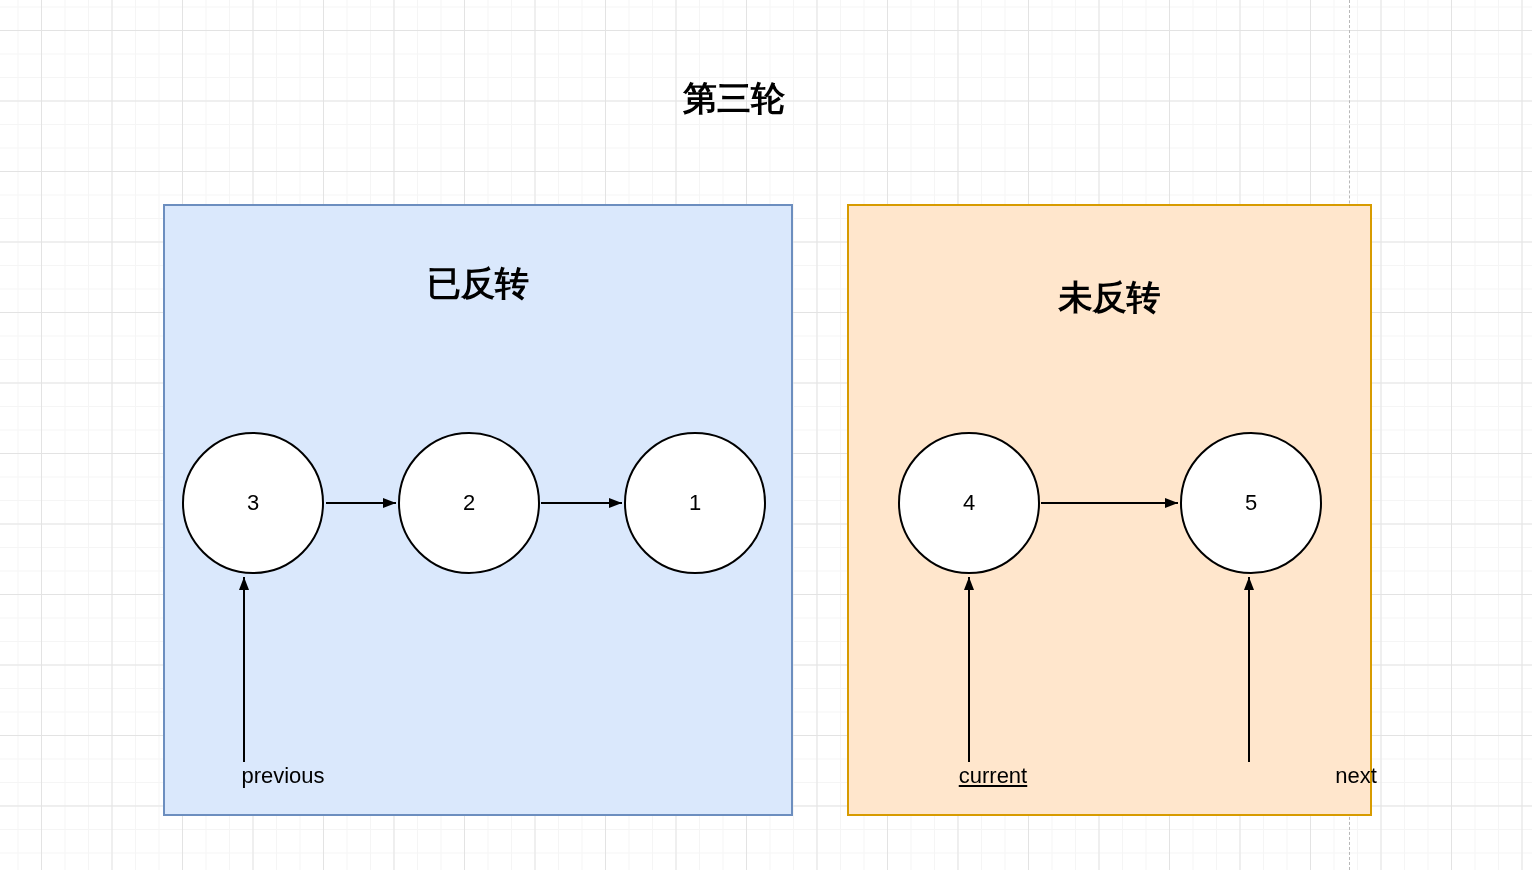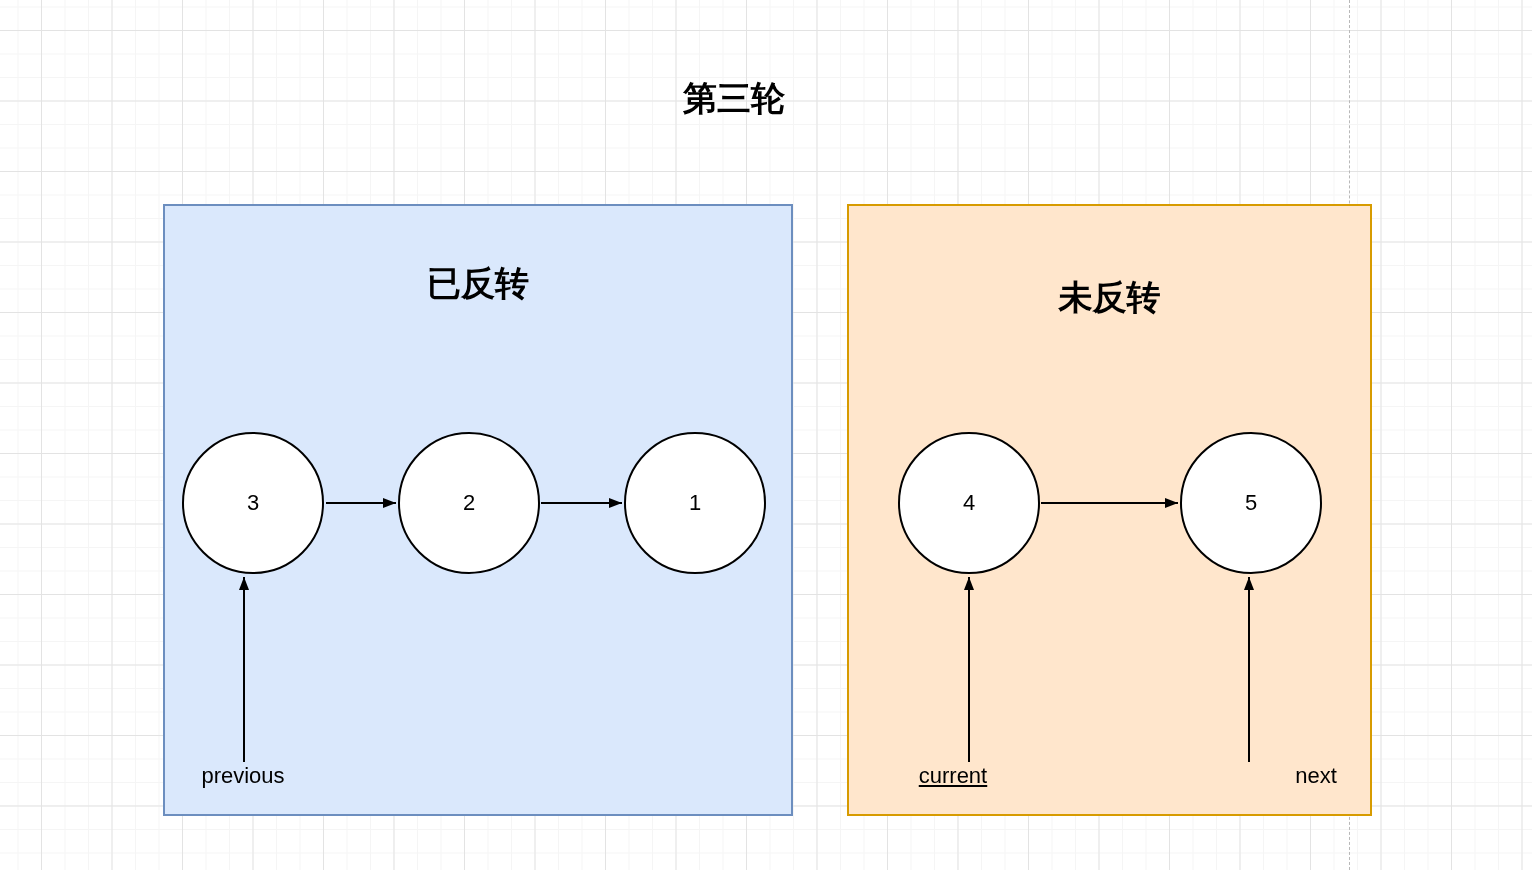--- a/index.html
+++ b/index.html
@@ -92,20 +92,21 @@
   .node-4 { left: 898px; top: 432px; }
   .node-5 { left: 1180px; top: 432px; }
   .pointer-label {
     position: absolute;
     top: 763px;
     width: 160px;
     text-align: center;
     font-size: 22px;
     color: #000000;
     line-height: 26px;
+    margin-left: 40px;
   }
   .label-previous { left: 163px; }
   .label-current  { left: 873px; text-decoration: underline; }
   .label-next     { left: 1236px; }
   .edges {
     position: absolute;
     left: 0;
     top: 0;
     width: 1532px;
     height: 870px;

